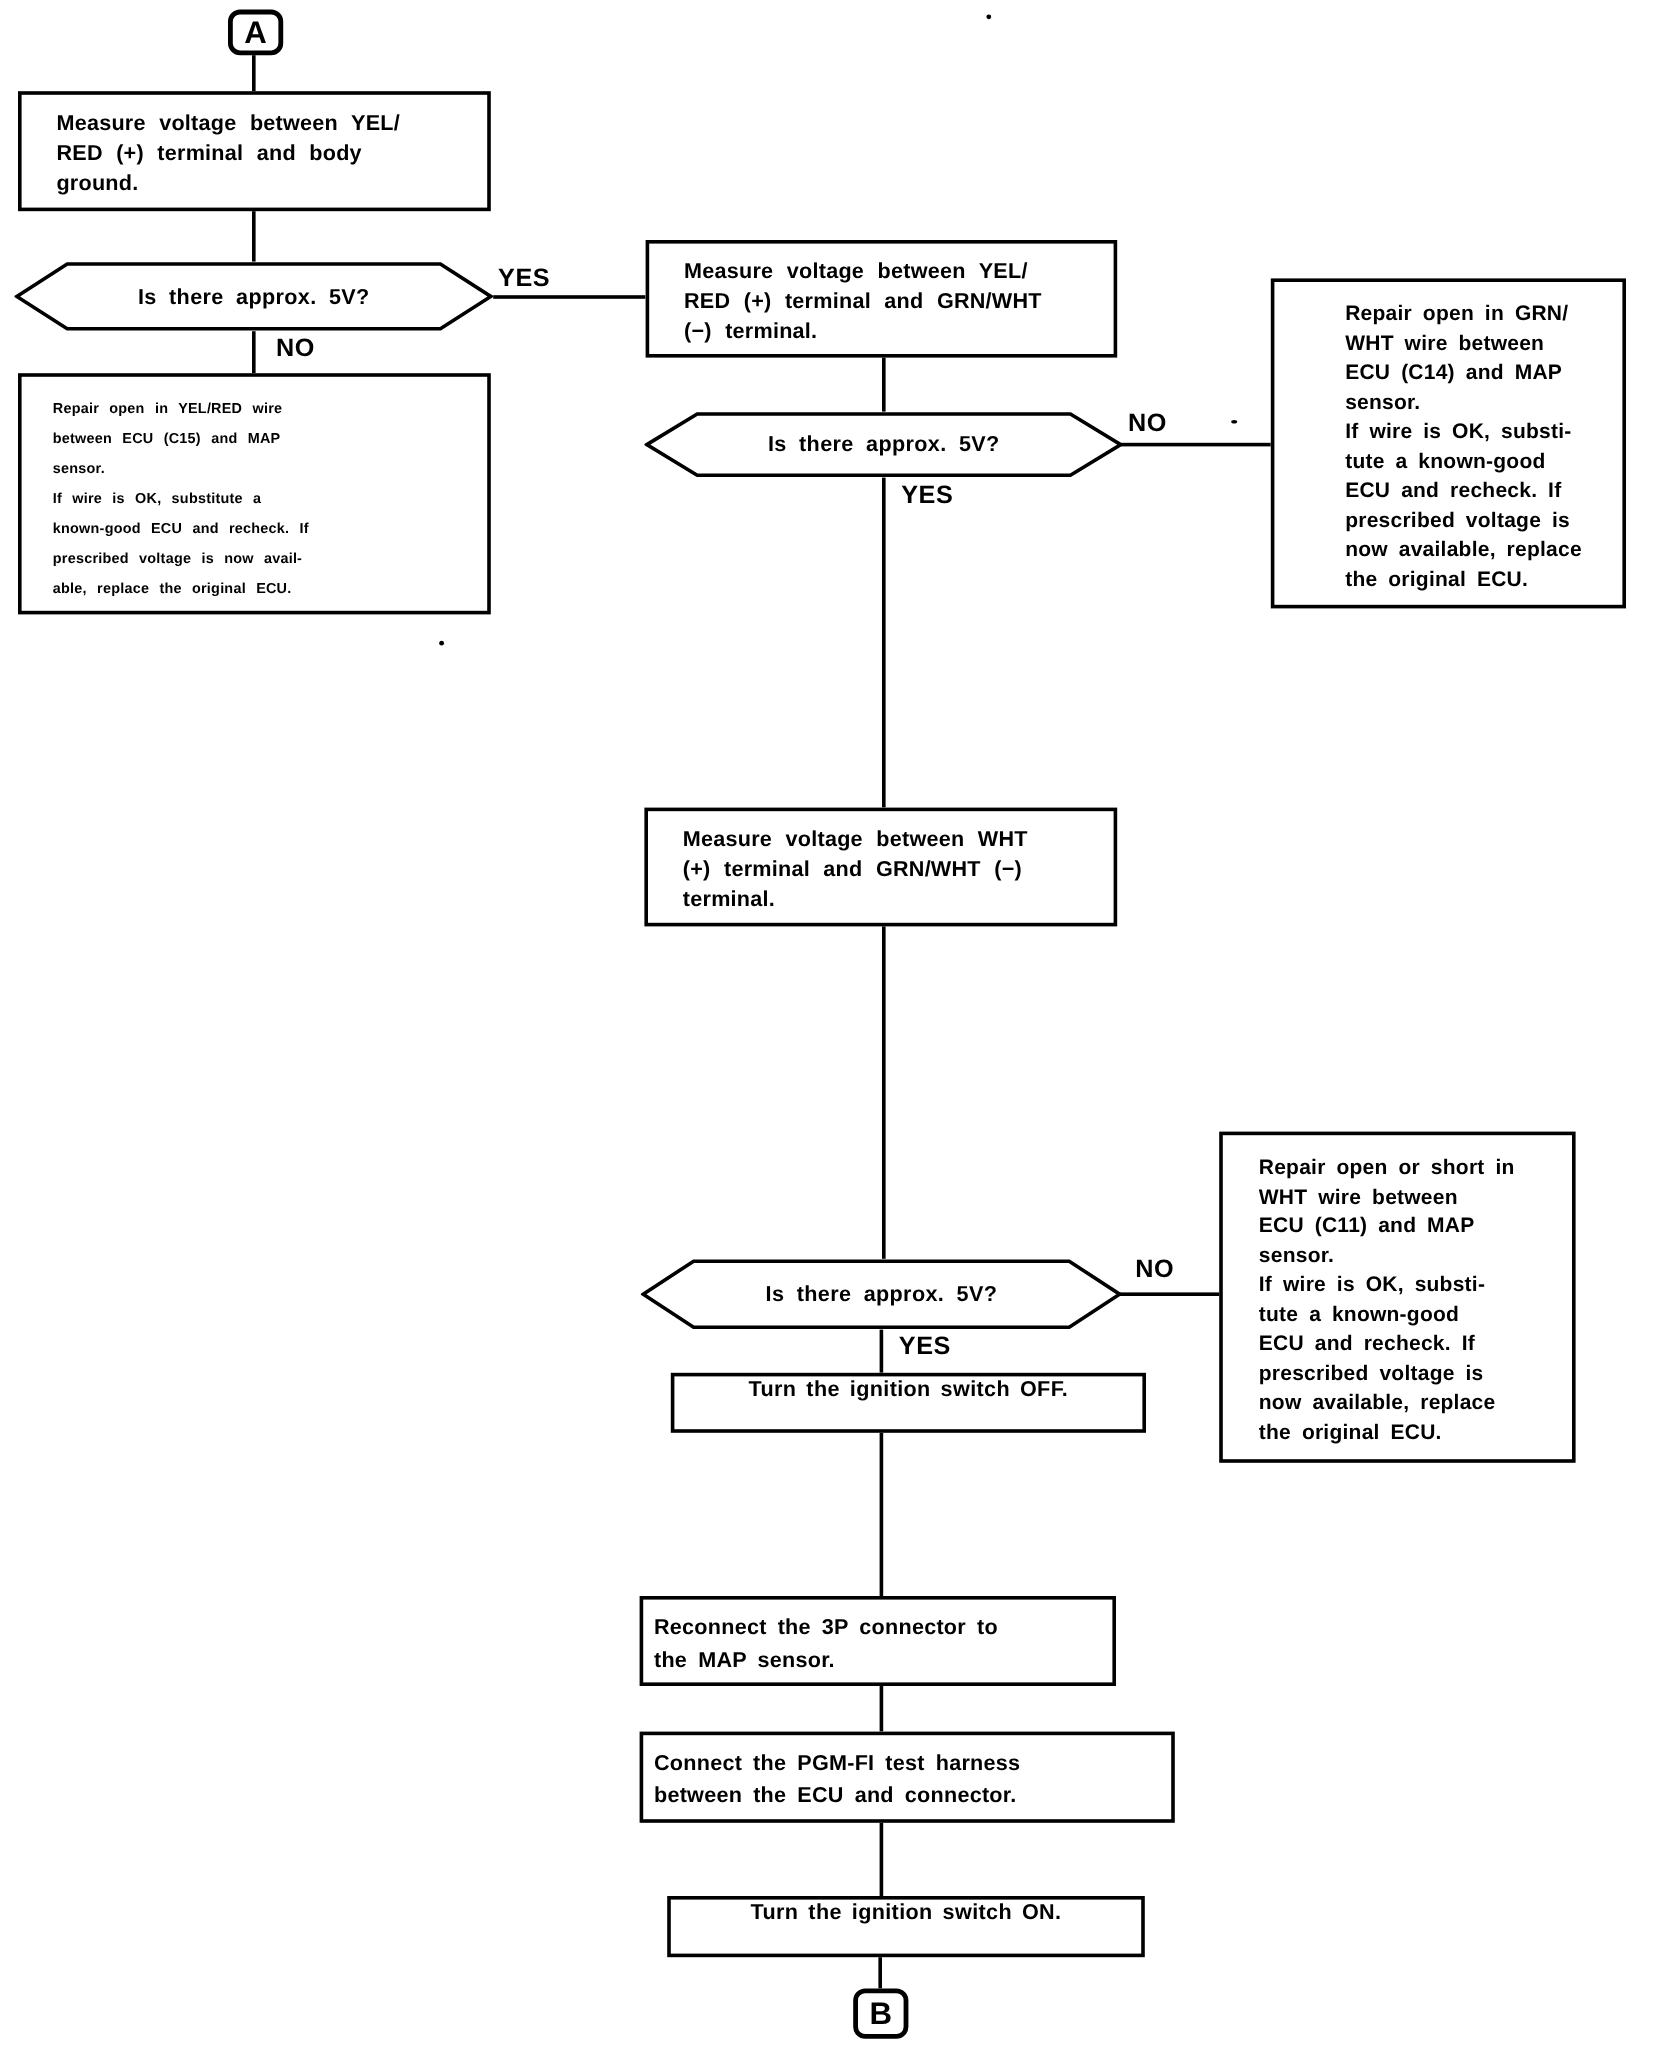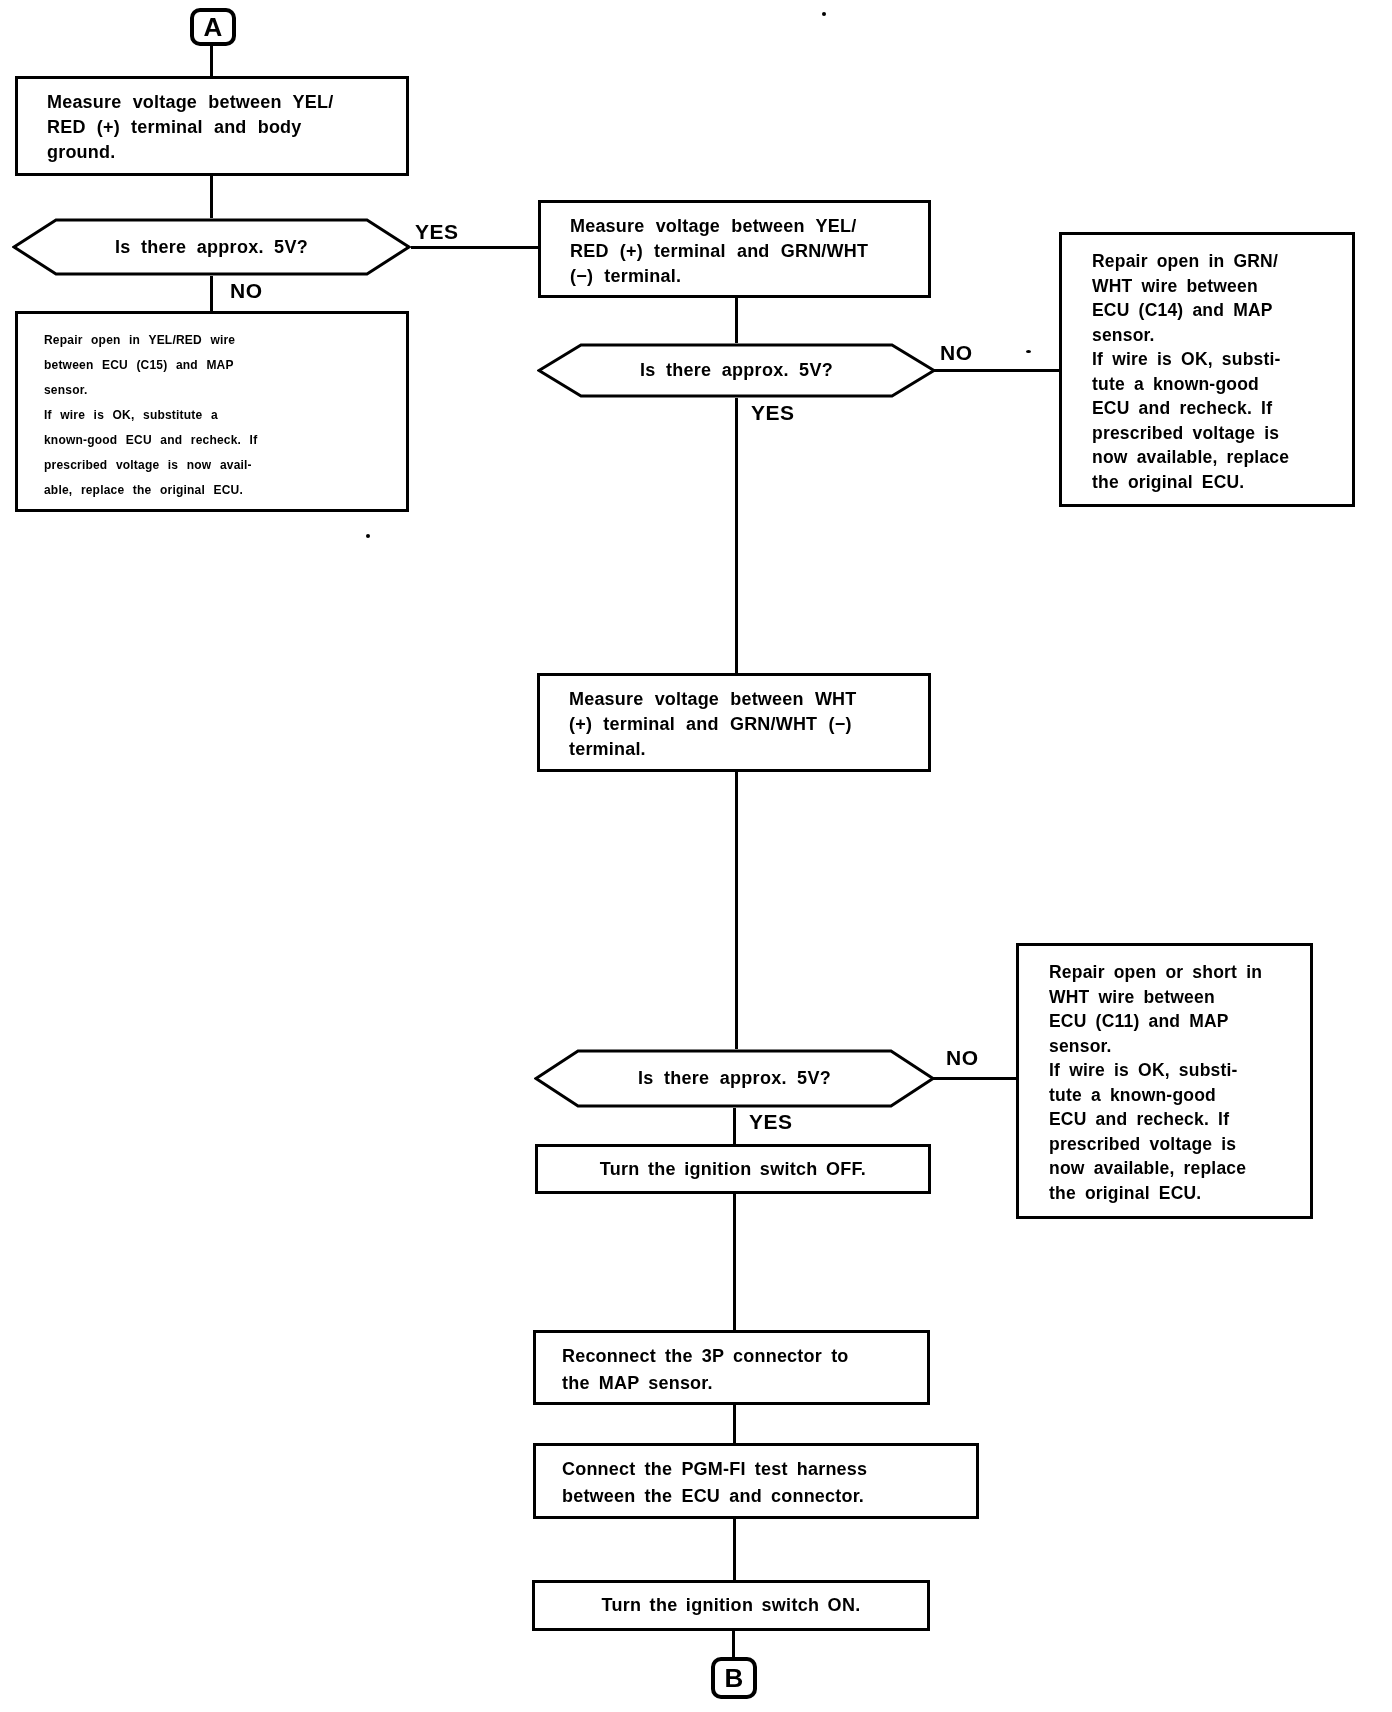--- a/index.html
+++ b/index.html
@@ -19,26 +19,26 @@
   }
   .repair-left .txt {
     font-size:12px; line-height:25px; padding:14px 10px 0 26px;
     word-spacing:5px; letter-spacing:0.2px;
   }
   .repair-right .txt {
     font-size:17.5px; line-height:24.5px; padding:14px 8px 0 30px;
     word-spacing:4px; letter-spacing:0.2px;
   }
   .two-line .txt {
-    font-size:18px; line-height:27px; padding:10px 10px 0 26px;
+    font-size:18px; line-height:27px; padding:10px 10px 0 9px;
     word-spacing:4px; letter-spacing:0.2px;
   }
   .single {
-    display:flex; align-items:center; justify-content:center;
-    font-size:18px; word-spacing:3px; letter-spacing:0.3px;
+    display:flex; justify-content:center;
+    font-size:18px; word-spacing:3px; letter-spacing:0.3px;margin-left:24px;
   }
   .hexwrap { position:absolute; }
   .hexwrap svg { position:absolute; left:0; top:0; display:block; }
   .hex-label {
     position:absolute; left:0; top:0; right:0; bottom:0;
     display:flex; align-items:center; justify-content:center;
     font-size:18px; word-spacing:5px; letter-spacing:0.3px;
   }
   .vline, .hline { position:absolute; background:#000; }
   .vline { width:3px; }
@@ -104,21 +104,21 @@
   <div class="hexwrap" style="left:537px; top:343px; width:399px; height:55px;">
     <svg width="399" height="55" viewBox="0 0 399 55">
       <polygon points="2,27.5 44,2 355,2 397,27.5 355,53 44,53" fill="#ffffff" stroke="#000000" stroke-width="3"></polygon>
     </svg>
     <div class="hex-label">Is there approx. 5V?</div>
   </div>
 
   <div class="branch-label" style="left:940px; top:341px;">NO</div>
   <div class="hline" style="left:934px; top:369px; width:125px;"></div>
 
-  <div class="node repair-right" style="left:1059px; top:232px; width:296px; height:275px;">
+  <div class="node repair-right" style="left:1059px; top:232px; width:296px; height:275px;padding-left:29px;">
     <div class="txt">Repair open in GRN/
 WHT wire between
 ECU (C14) and MAP
 sensor.
 If wire is OK, substi-
 tute a known-good
 ECU and recheck. If
 prescribed voltage is
 now available, replace
 the original ECU.</div>

